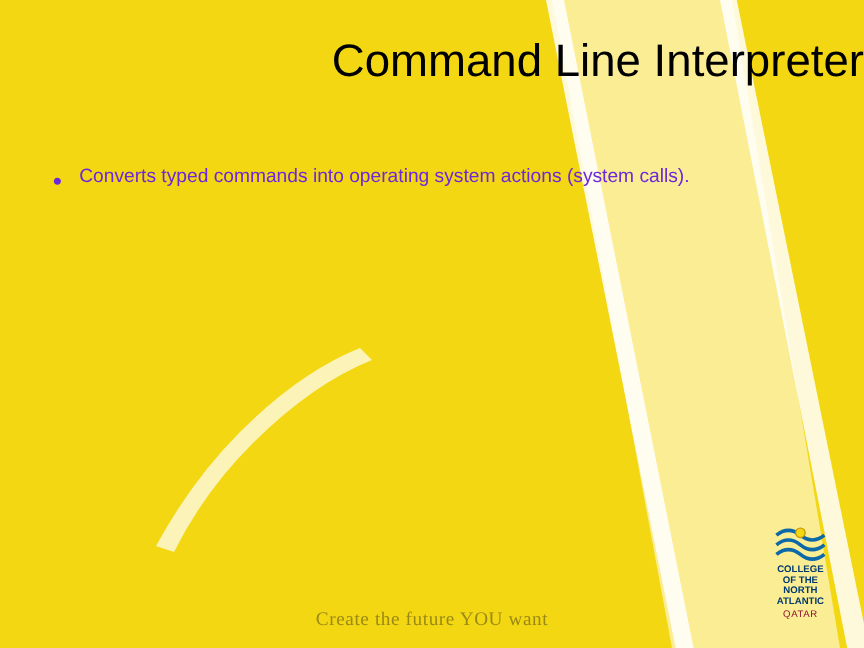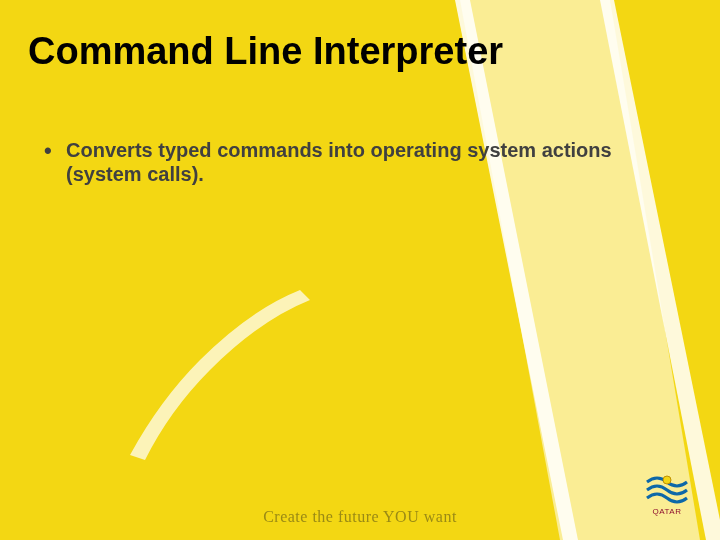--- a/index.html
+++ b/index.html
@@ -13,35 +13,34 @@
     position: absolute;
     left: 0; top: 0;
     width: 720px; height: 540px;
     pointer-events: none;
   }
   .title {
     position: absolute;
     top: 30px;
     left: 0;
     width: 100%;
-    text-align: left;
+    text-align: right;
     font-size: 38px;
     color: #000;
-    font-weight: 700;
+    font-weight: 400;
     padding-left: 28px;
   }
   .bullets {
     position: absolute;
     top: 138px;
     left: 44px;
     right: 60px;
-    font-size: 20px;
-    color: #404040;
+    font-size: 16px;
+    color: #6d28d9;
     line-height: 1.22;
-    font-weight: bold;
   }
   .bullets li {
     list-style: none;
     padding-left: 22px;
     position: relative;
     margin-bottom: 2px;
   }
   .bullets li::before {
     content: "•";
     position: absolute;
@@ -102,14 +101,20 @@
 
 <div class="tagline">Create the future YOU want</div>
 
 <div class="logo">
   <svg width="44" height="30" viewBox="0 0 44 30">
     <path d="M2 8 Q 12 0 22 8 T 42 8" stroke="#0d68a8" stroke-width="3" fill="none"></path>
     <path d="M2 16 Q 12 8 22 16 T 42 16" stroke="#0d68a8" stroke-width="3" fill="none"></path>
     <path d="M2 24 Q 12 16 22 24 T 42 24" stroke="#0d68a8" stroke-width="3" fill="none"></path>
     <circle cx="22" cy="6" r="4" fill="#f3d713" stroke="#c09000" stroke-width="1"></circle>
   </svg>
+  <div class="logo-text">
+    <div>COLLEGE</div>
+    <div>OF THE</div>
+    <div>NORTH</div>
+    <div>ATLANTIC</div>
+  </div>
   <div class="logo-qatar">QATAR</div>
 </div>
 
 </body></html>

